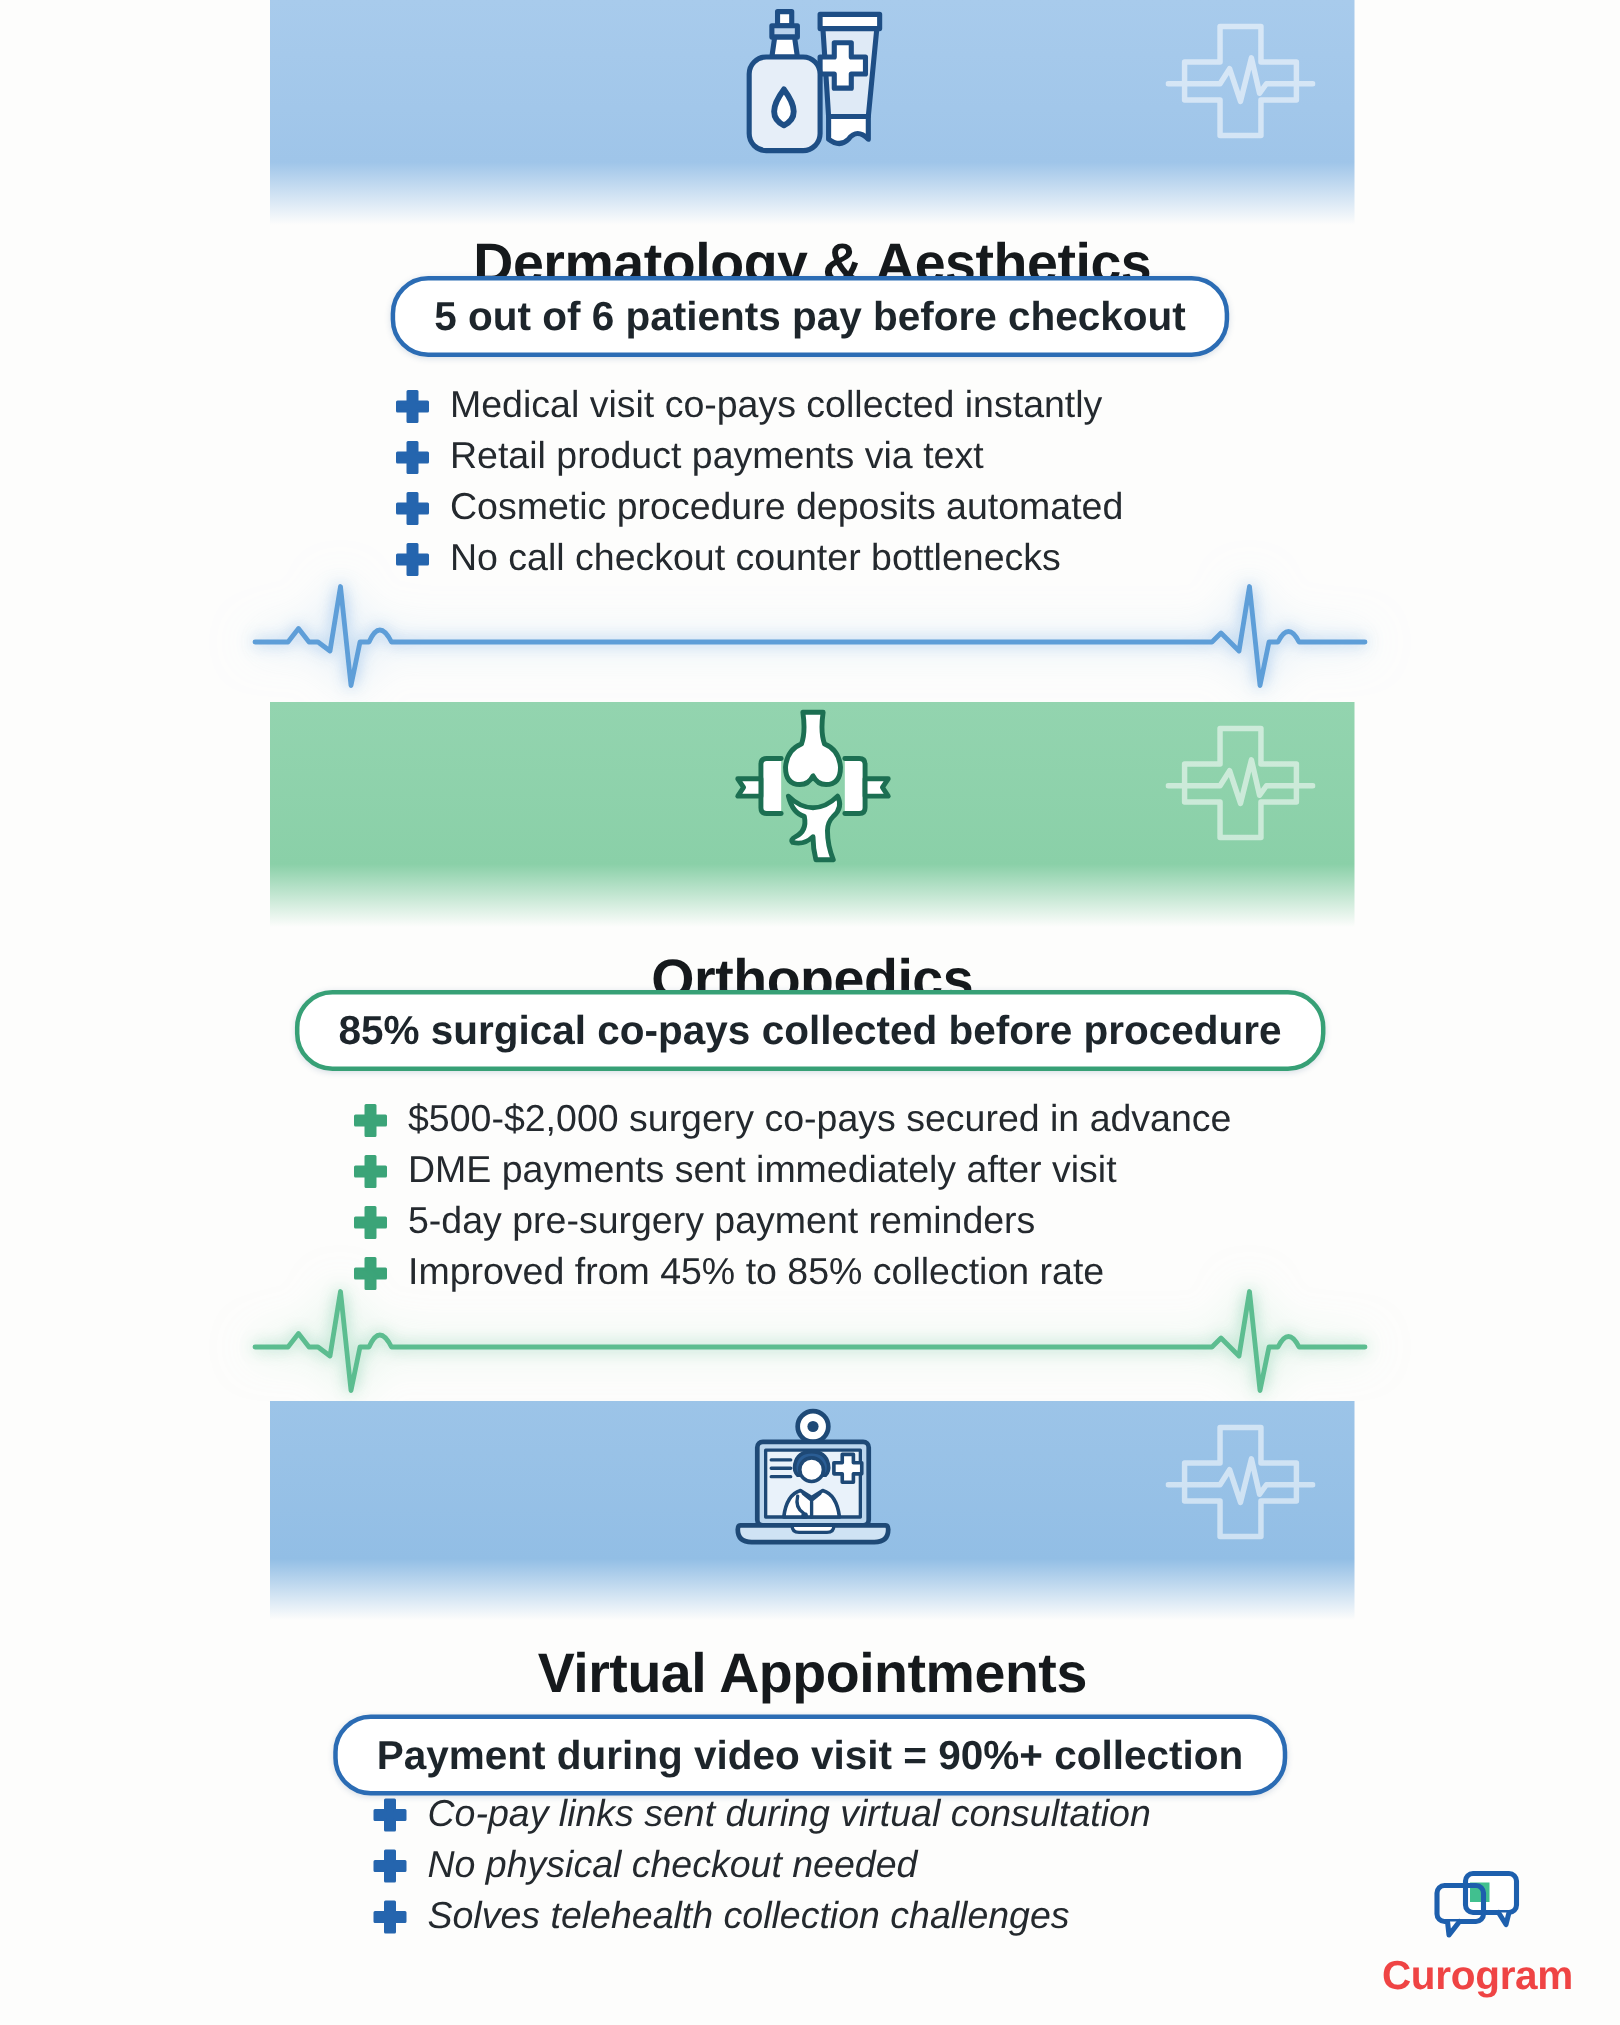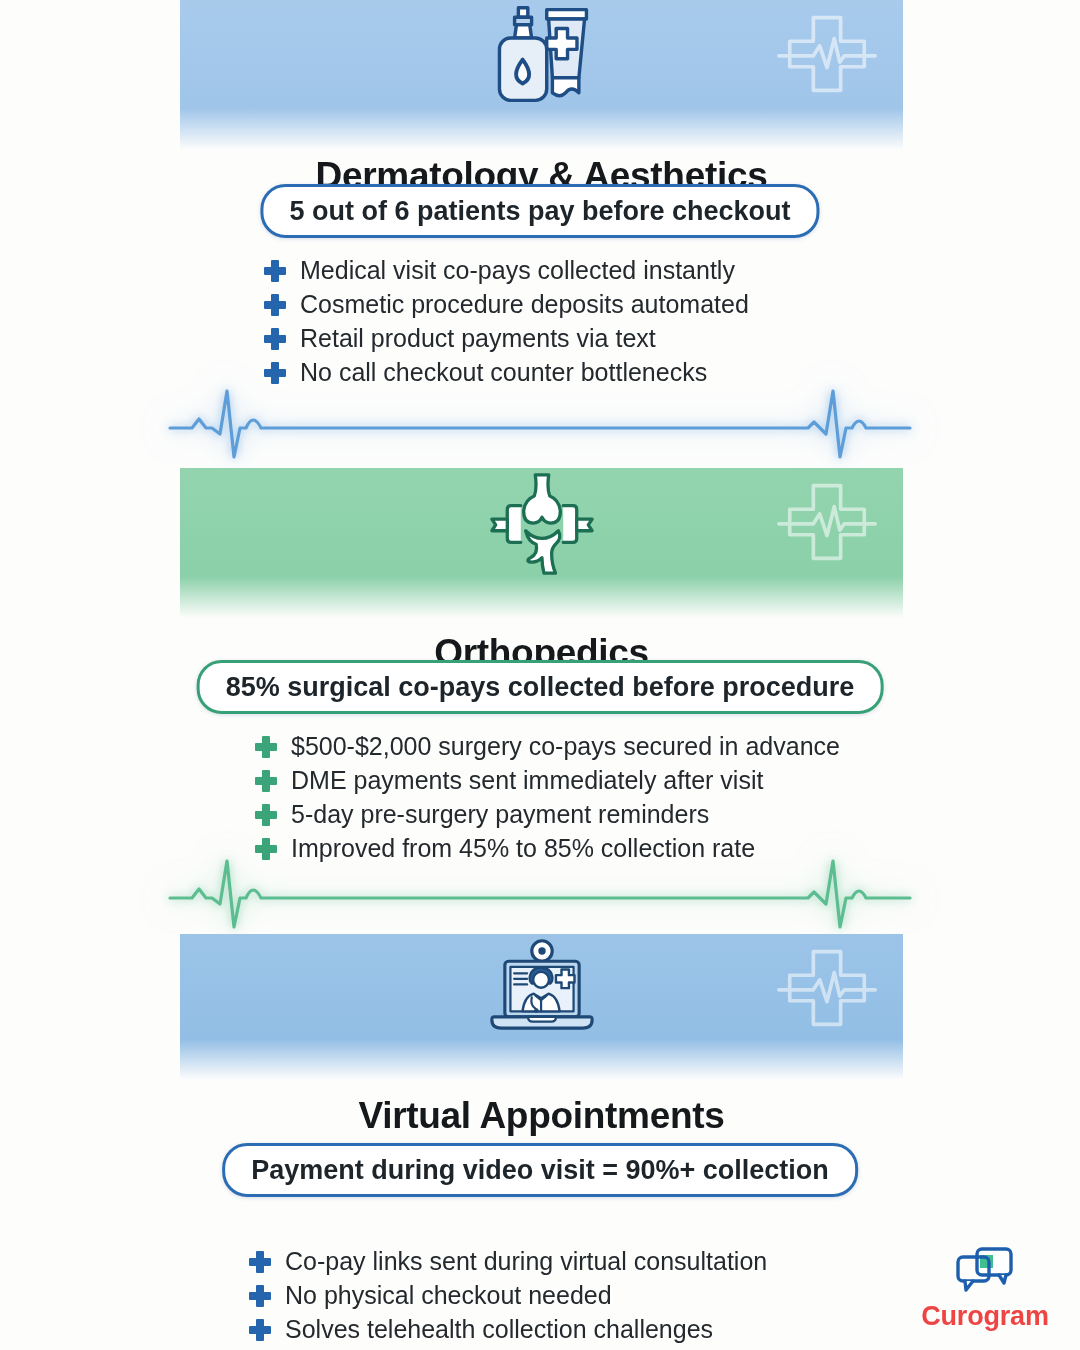--- a/index.html
+++ b/index.html
@@ -26,22 +26,22 @@
     background:#ffffff;border-radius:25px;padding:8px 26px;
     font-size:27px;line-height:1.2;font-weight:bold;color:#1d252b;white-space:nowrap;
     box-shadow:0 1px 4px rgba(40,80,130,.18);
   }
   .statbox.blue{border:3px solid #2b6cb4;}
   .statbox.green{border:3px solid #37a076;}
   #stat1{top:184px;} #stat2{top:660px;} #stat3{top:1121px;margin-top:22px;}
   
   .bullets{position:absolute;display:flex;flex-direction:column;gap:7px;list-style:none;margin:0;padding:0;}
   #bullets1{top:257px;left:263px;}
-  #bullets2{top:733px;left:254px;text-align:center;}
-  #bullets3{top:1248px;left:248px;}
+  #bullets2{top:733px;left:235px;text-align:center;}
+  #bullets3{top:1196px;left:248px;font-style:italic;}
   .bullet{display:flex;align-items:center;gap:13px;font-size:25px;line-height:27px;color:#24292e;}
   .plus{width:24px;height:24px;flex:none;}
   .bullets.blue  .plus path{fill:#2565ae;stroke:#2565ae;}
   .bullets.green .plus path{fill:#3ba478;stroke:#3ba478;}
   
   .ekg{position:absolute;left:168px;width:744px;height:78px;}
   #ekg1{top:388px;} #ekg2{top:858px;}
   .ekg.blue  svg{filter:drop-shadow(0 0 5px rgba(140,185,230,.9)) drop-shadow(0 0 14px rgba(170,205,240,.55));}
   .ekg.green svg{filter:drop-shadow(0 0 5px rgba(145,210,180,.9)) drop-shadow(0 0 14px rgba(170,225,195,.55));}
   .ekg.blue  path{stroke:#5e9ed8;}
@@ -87,27 +87,27 @@
     <li class="bullet">
       <svg class="plus" viewBox="0 0 24 24">
           <path d="M9 2 h6 v7 h7 v6 h-7 v7 h-6 v-7 h-7 v-6 h7 z" stroke-width="2" stroke-linejoin="round"></path>
         </svg>
       <span>Medical visit co-pays collected instantly</span>
     </li>
     <li class="bullet">
       <svg class="plus" viewBox="0 0 24 24">
           <path d="M9 2 h6 v7 h7 v6 h-7 v7 h-6 v-7 h-7 v-6 h7 z" stroke-width="2" stroke-linejoin="round"></path>
         </svg>
+      <span>Retail product payments via text</span>
+    </li>
+    <li class="bullet">
+      <svg class="plus" viewBox="0 0 24 24">
+          <path d="M9 2 h6 v7 h7 v6 h-7 v7 h-6 v-7 h-7 v-6 h7 z" stroke-width="2" stroke-linejoin="round"></path>
+        </svg>
       <span>Cosmetic procedure deposits automated</span>
-    </li>
-    <li class="bullet">
-      <svg class="plus" viewBox="0 0 24 24">
-          <path d="M9 2 h6 v7 h7 v6 h-7 v7 h-6 v-7 h-7 v-6 h7 z" stroke-width="2" stroke-linejoin="round"></path>
-        </svg>
-      <span>Retail product payments via text</span>
     </li>
     <li class="bullet">
       <svg class="plus" viewBox="0 0 24 24">
           <path d="M9 2 h6 v7 h7 v6 h-7 v7 h-6 v-7 h-7 v-6 h7 z" stroke-width="2" stroke-linejoin="round"></path>
         </svg>
       <span>No call checkout counter bottlenecks</span>
     </li>
   </ul>
 
   <div class="ekg blue" id="ekg1">

